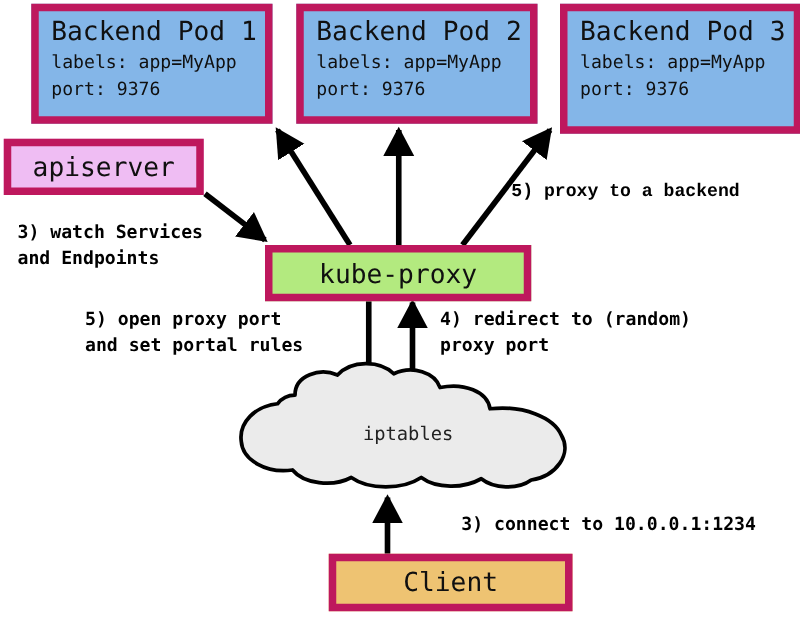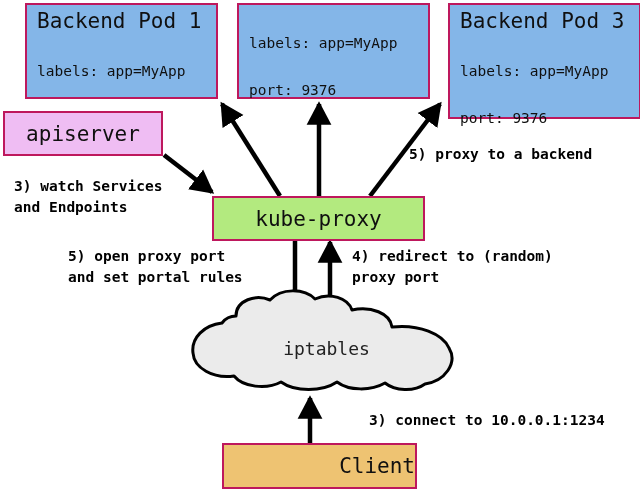--- a/index.html
+++ b/index.html
@@ -19,21 +19,21 @@
     position: absolute;
     left: 0;
     top: 0;
     width: 640px;
     height: 494px;
     pointer-events: none;
   }
   .node {
     position: absolute;
     box-sizing: border-box;
-    border: 2px solid #be185d;
+    border: 6px solid #be185d;
     display: flex;
     flex-direction: column;
     justify-content: center;
   }
   .pod {
     padding: 2px 8px 4px 10px;
     background: #84b6e8;
     justify-content: flex-start;
   }
   .pod-title {
@@ -41,21 +41,20 @@
     line-height: 28px;
     color: #101010;
     letter-spacing: 0px;
     white-space: nowrap;
   }
   .pod-line {
     font-size: 14.5px;
     line-height: 22px;
     color: #101010;
     white-space: nowrap;
-    margin-top: 25px;
   }
   .apiserver-box {
     background: #efbdf3;
     align-items: center;
   }
   .apiserver-label {
     font-size: 21px;
     color: #101010;
     white-space: nowrap;
   }
@@ -63,30 +62,31 @@
     background: #b3ea7f;
     align-items: center;
   }
   .kubeproxy-label {
     font-size: 21px;
     color: #101010;
     white-space: nowrap;
   }
   .client-box {
     background: #eec372;
-    align-items: flex-end;
+    align-items: center;
+    margin-left: 41px;
   }
   .client-label {
     font-size: 21px;
     color: #101010;
     white-space: nowrap;
   }
   .cloud-label {
     position: absolute;
-    font-size: 18px;
+    font-size: 15px;
     color: #222222;
     white-space: nowrap;
     text-align: center;
   }
   .edge-label {
     position: absolute;
     font-size: 14.5px;
     font-weight: bold;
     line-height: 21px;
     color: #000000;
@@ -137,25 +137,26 @@
     </g>
   </svg>
 
   <div class="node pod" style="left:25px; top:3px; width:193px; height:96px;">
     <div class="pod-title">Backend Pod 1</div>
     <div class="pod-line">labels: app=MyApp</div>
     <div class="pod-line">port: 9376</div>
   </div>
 
   <div class="node pod" style="left:237px; top:3px; width:193px; height:96px;">
+    <div class="pod-title">Backend Pod 2</div>
     <div class="pod-line">labels: app=MyApp</div>
     <div class="pod-line">port: 9376</div>
   </div>
 
-  <div class="node pod" style="left:448px; top:3px; width:193px; height:116px;">
+  <div class="node pod" style="left:448px; top:3px; width:193px; height:104px;">
     <div class="pod-title">Backend Pod 3</div>
     <div class="pod-line">labels: app=MyApp</div>
     <div class="pod-line">port: 9376</div>
   </div>
 
   <div class="node apiserver-box" style="left:3px; top:111px; width:160px; height:45px;">
     <div class="apiserver-label">apiserver</div>
   </div>
 
   <div class="node kubeproxy-box" style="left:212px; top:196px; width:213px; height:45px;">
@@ -180,17 +181,17 @@
 
   <div class="edge-label" style="left:325px; top:410px;margin-left:44px;">
     <div>3) connect to 10.0.0.1:1234</div>
   </div>
 
   <div class="edge-label" style="left:352px; top:246px;">
     <div>4) redirect to (random)</div>
     <div>proxy port</div>
   </div>
 
-  <div class="edge-label" style="left:409px; top:144px;">
+  <div class="edge-label" style="left:409px; top:144px;font-family:Liberation Mono, monospace;">
     <div>5) proxy to a backend</div>
   </div>
 
 </div>
 
 </body></html>

